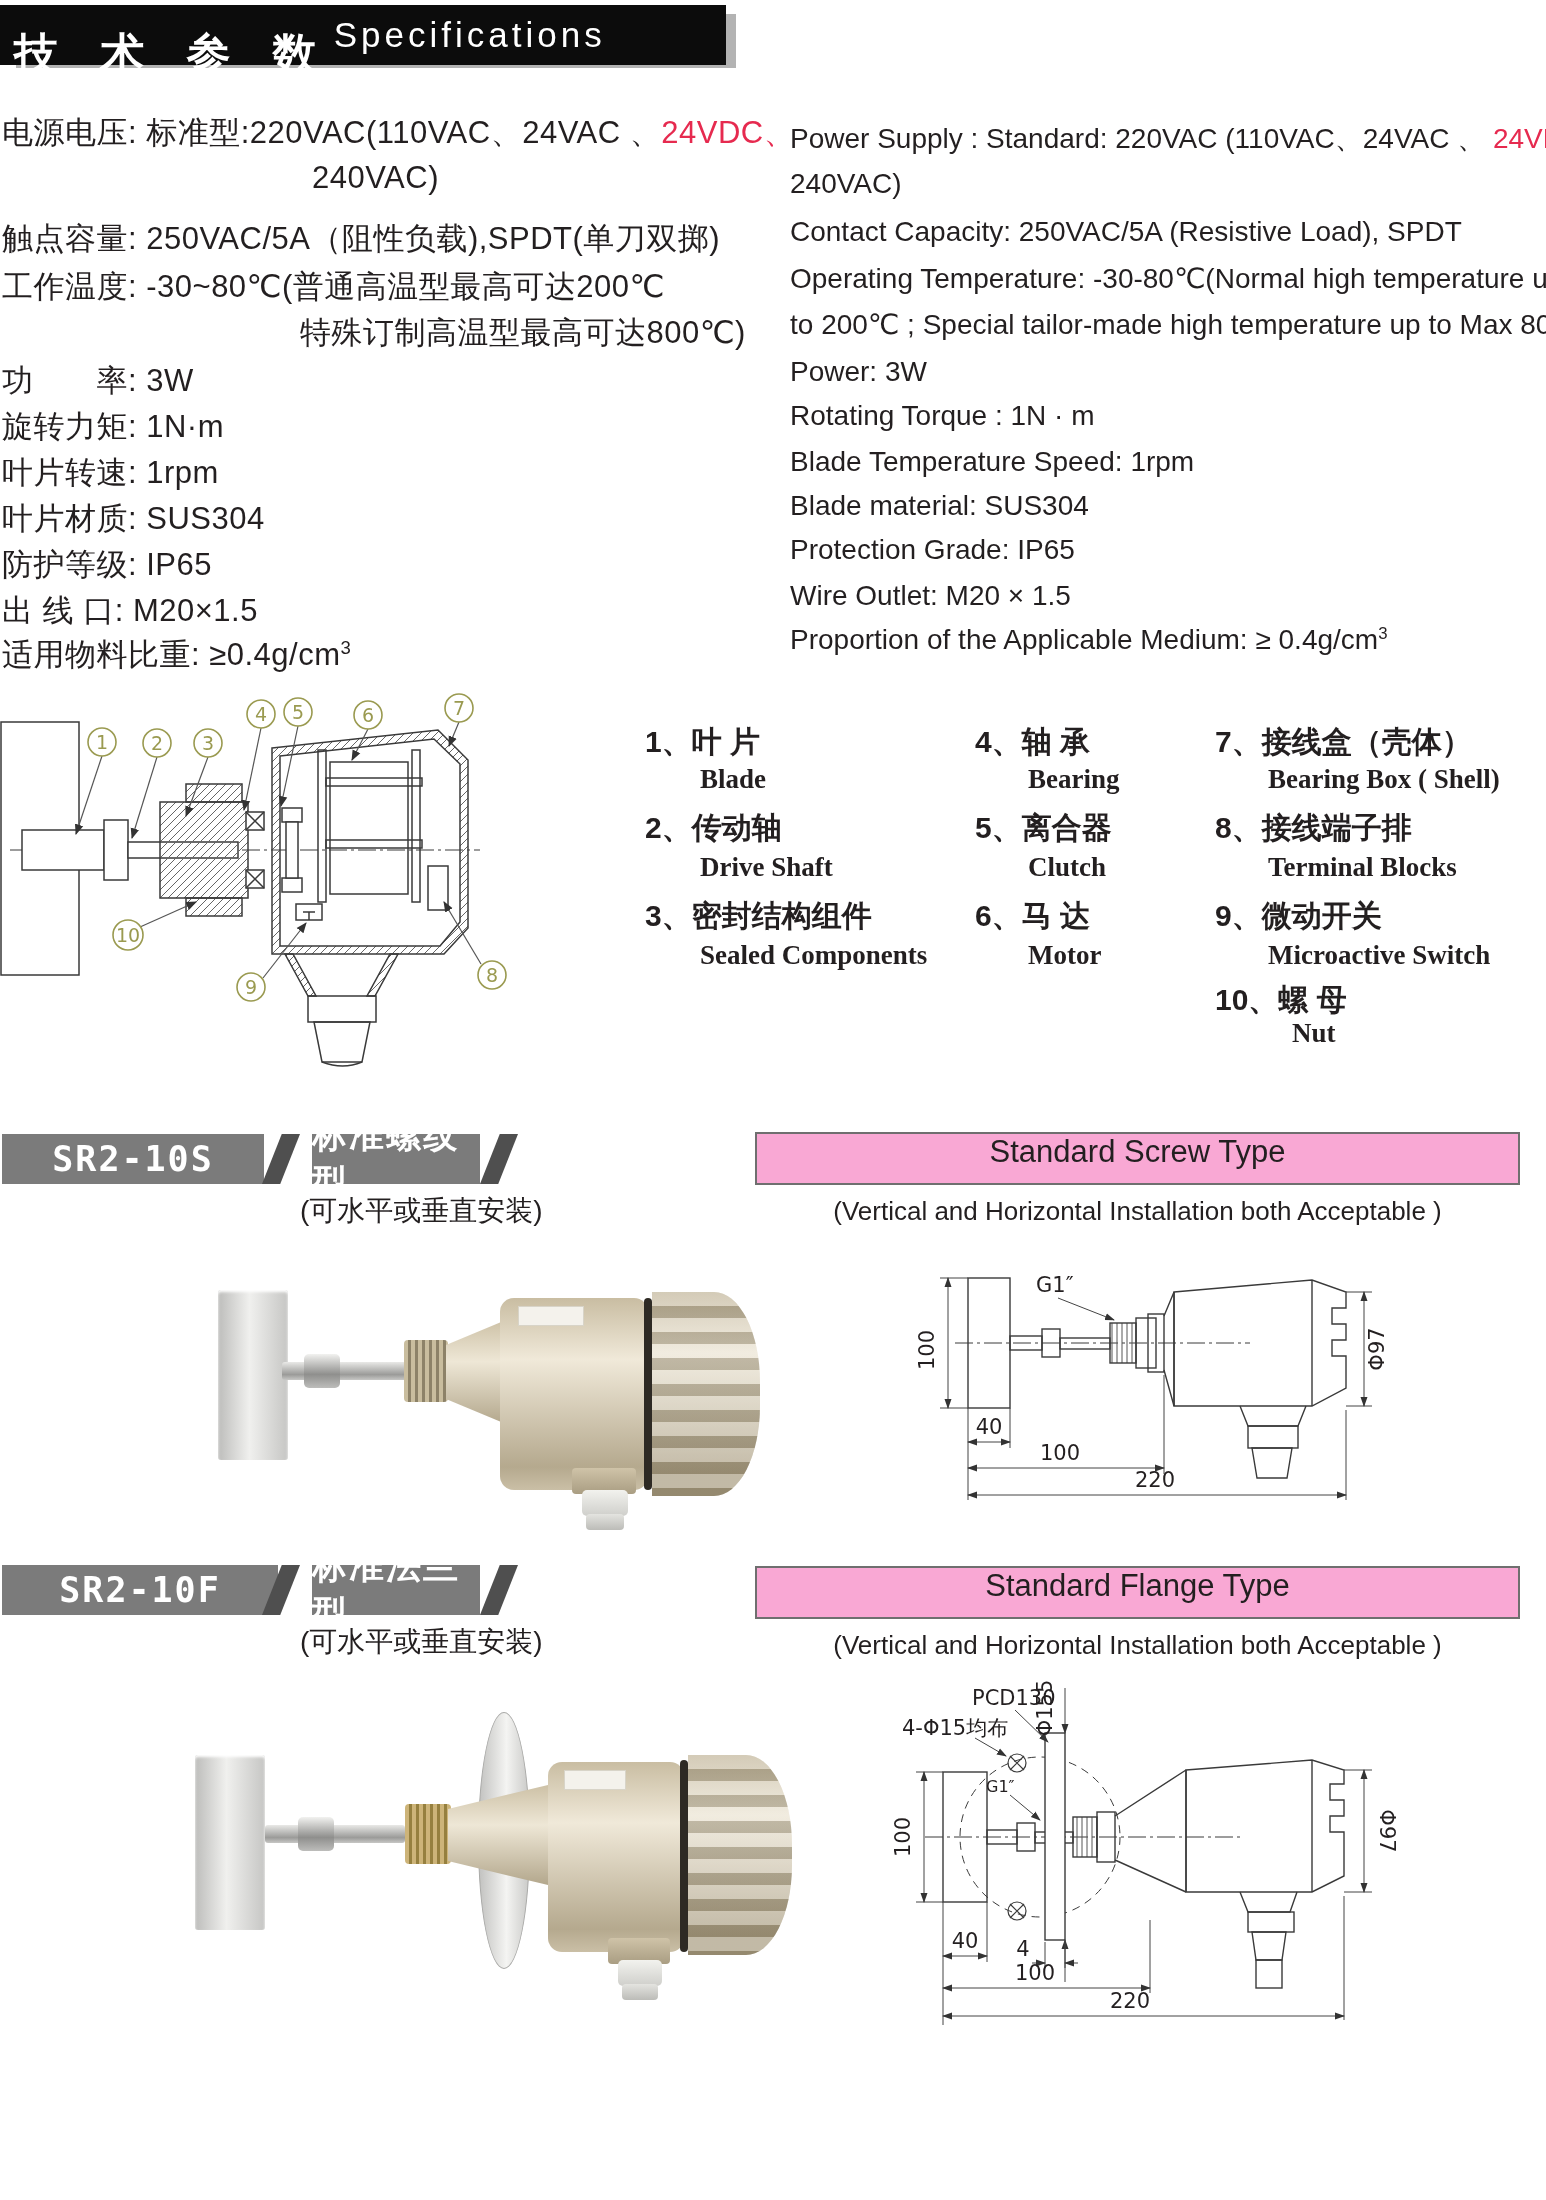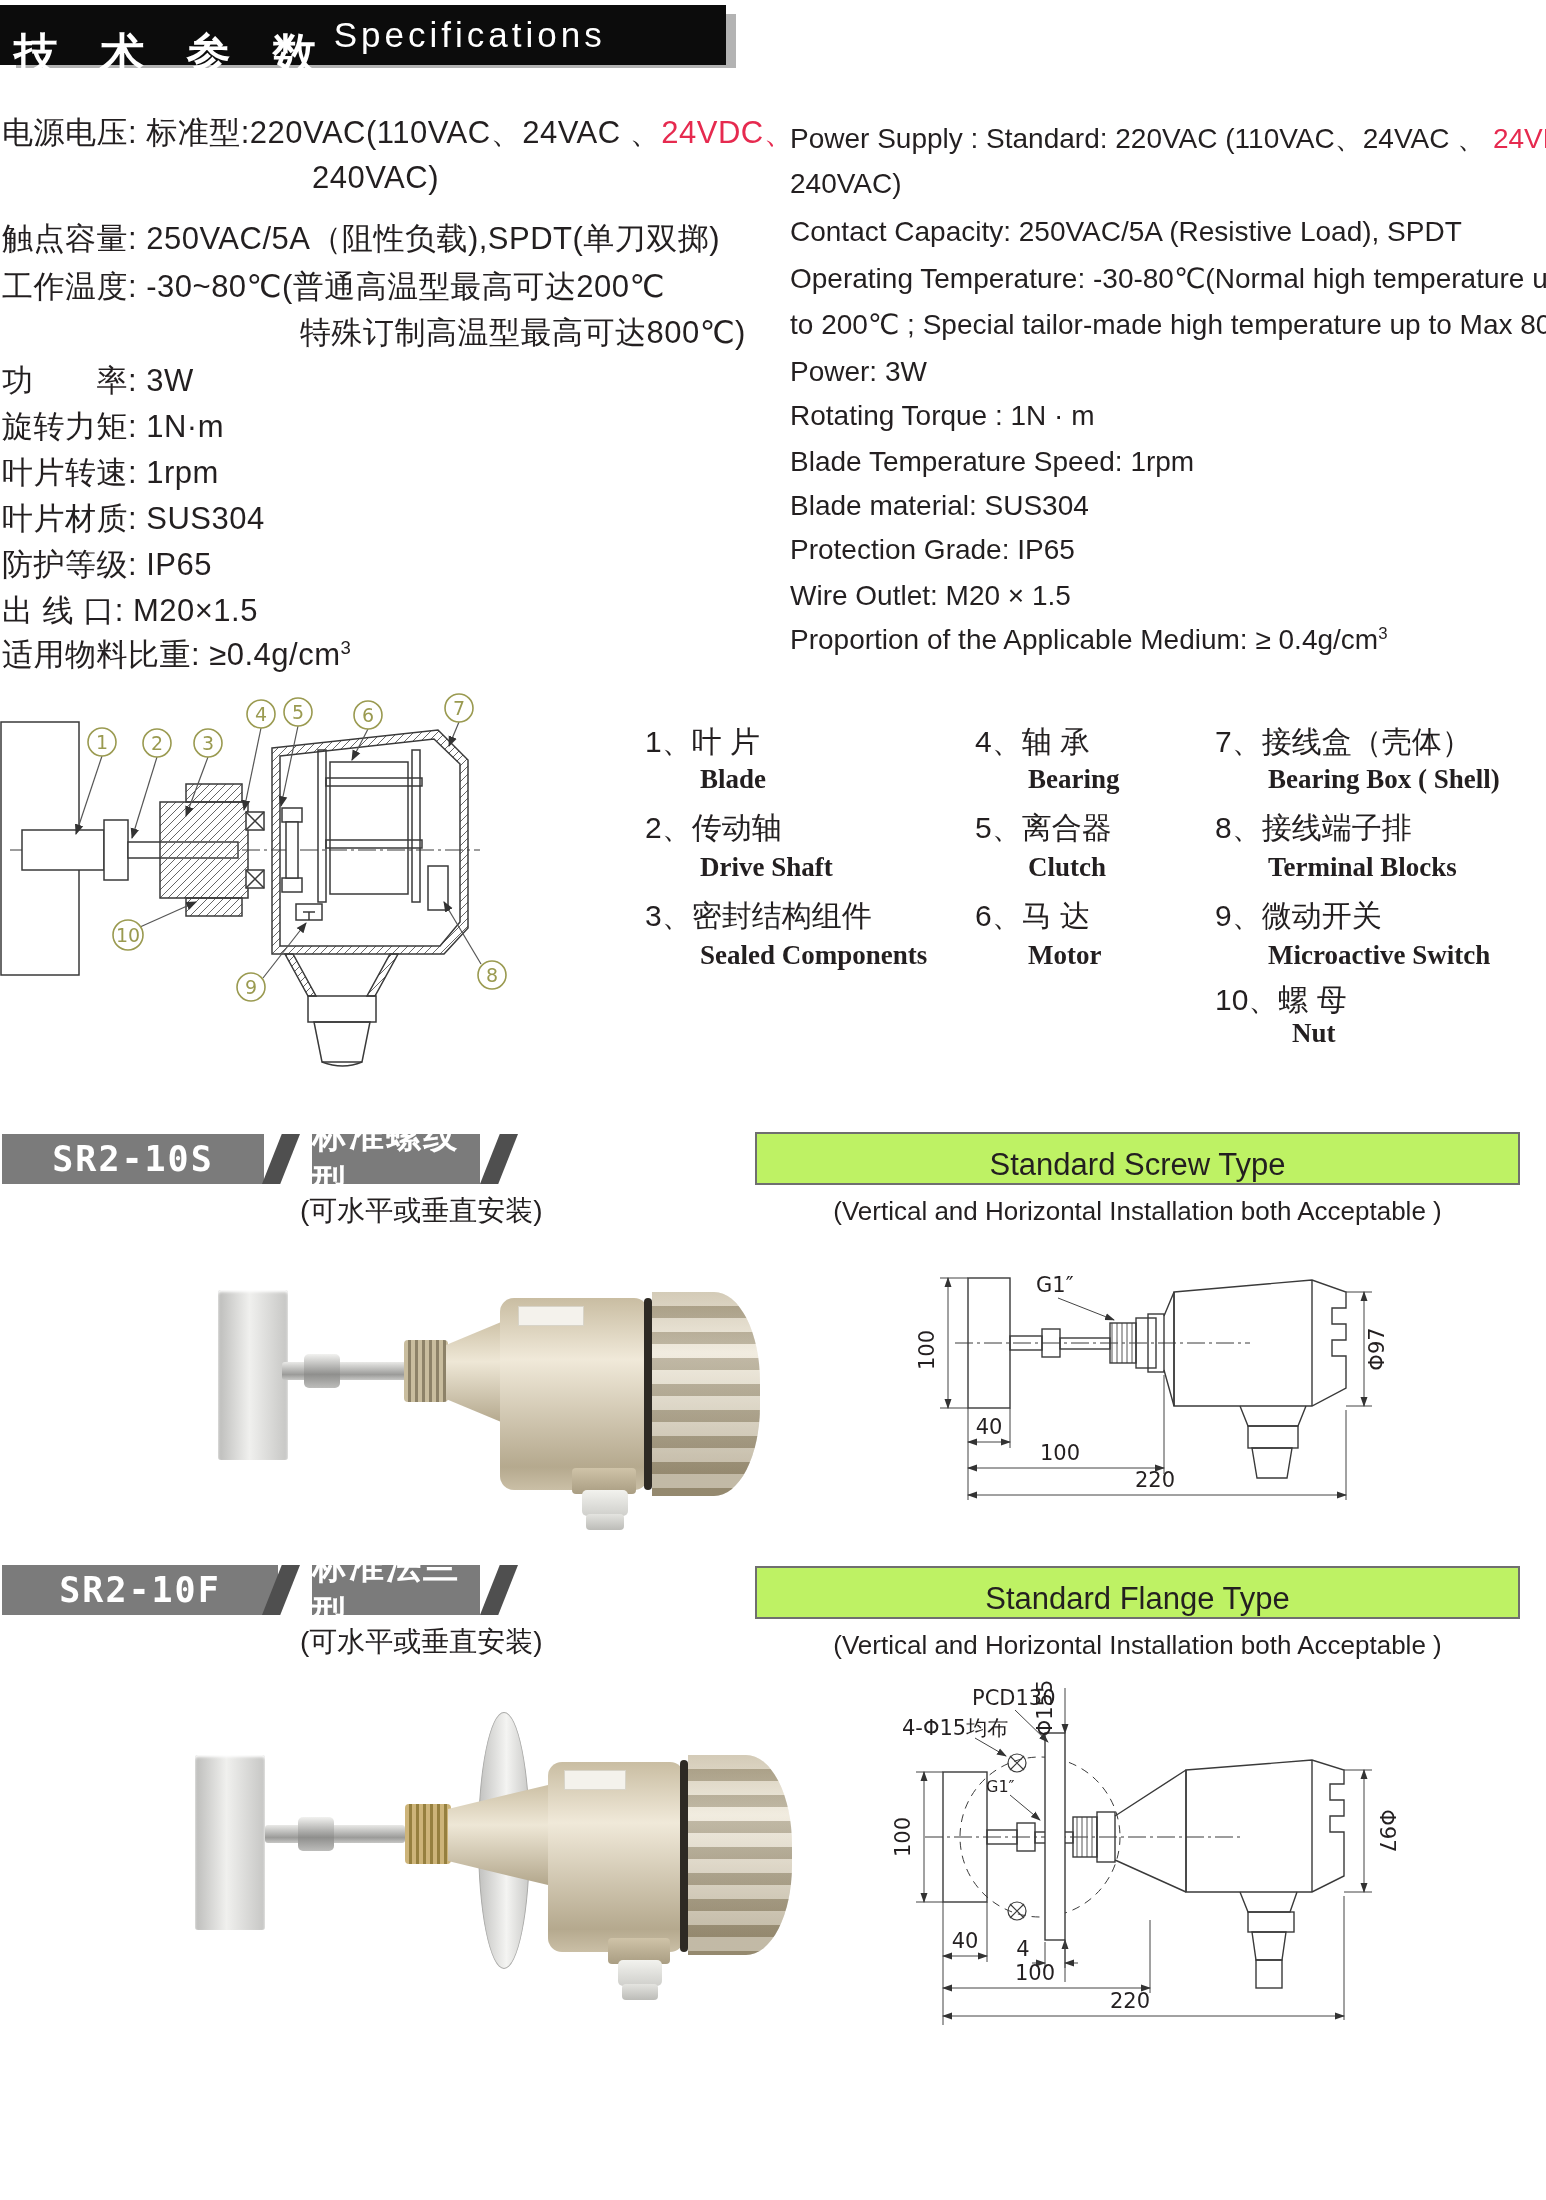--- a/index.html
+++ b/index.html
@@ -11,28 +11,28 @@
        display:flex;align-items:center;padding-left:14px;box-sizing:border-box;
        box-shadow:13px 6px 0 -3px #b3b3b3;}
   .hdr .zh{font-size:44px;font-weight:bold;letter-spacing:15px;white-space:nowrap;margin-top:39px;}
   .hdr .en{font-size:35px;letter-spacing:4px;margin-left:2px;white-space:nowrap;}
   
   .zl{position:absolute;left:2px;font-size:31px;letter-spacing:0.5px;white-space:nowrap;font-weight:500;}
   .el{position:absolute;left:790px;font-size:28px;white-space:nowrap;}
   .red{color:#e62a4f;}
   sup{font-size:0.6em;}
   
-  .lg-zh{font-size:30px;font-weight:normal;white-space:nowrap;}
+  .lg-zh{font-size:30px;font-weight:bold;white-space:nowrap;}
   .lg-en{font-size:27px;font-weight:bold;font-family:"Liberation Serif","DejaVu Serif",serif;white-space:nowrap;}
   
   .banner{height:50px;background:#7b7b7b;color:#fff;display:flex;align-items:center;
           justify-content:center;font-size:35px;font-weight:bold;letter-spacing:2px;
           font-family:"DejaVu Sans Mono","Liberation Mono",monospace;}
   .tail{width:38px;height:50px;background:#4f4f4f;clip-path:polygon(52% 0,100% 0,48% 100%,0 100%);}
-  .tbox{border:2px solid #6f6f6f;background:#bef264;display:flex;align-items:flex-end;
+  .tbox{border:2px solid #6f6f6f;background:#f9a8d4;display:flex;align-items:flex-start;
         justify-content:center;font-size:31px;box-sizing:border-box;}
   .cap{font-size:28px;text-align:center;white-space:nowrap;}
   
   .ph{position:absolute;}
   .blade{position:absolute;background:linear-gradient(90deg,#bdbdbb,#f0f0ee 45%,#c6c6c4);
          border-radius:3px;box-shadow:inset 0 2px 3px #fff;}
   .shaft{position:absolute;background:linear-gradient(180deg,#e9e9e7,#9b9b99 70%,#c7c7c5);border-radius:3px;}
   .hexnut{position:absolute;background:linear-gradient(180deg,#f2f2f0,#8f8f8d 60%,#bdbdbb);border-radius:5px;}
   .thread{position:absolute;background:repeating-linear-gradient(90deg,#c9bd9e 0 4px,#8d8268 4px 7px);border-radius:4px;}
   .threadF{position:absolute;background:repeating-linear-gradient(90deg,#cdb479 0 4px,#96803f 4px 7px);border-radius:4px;}

